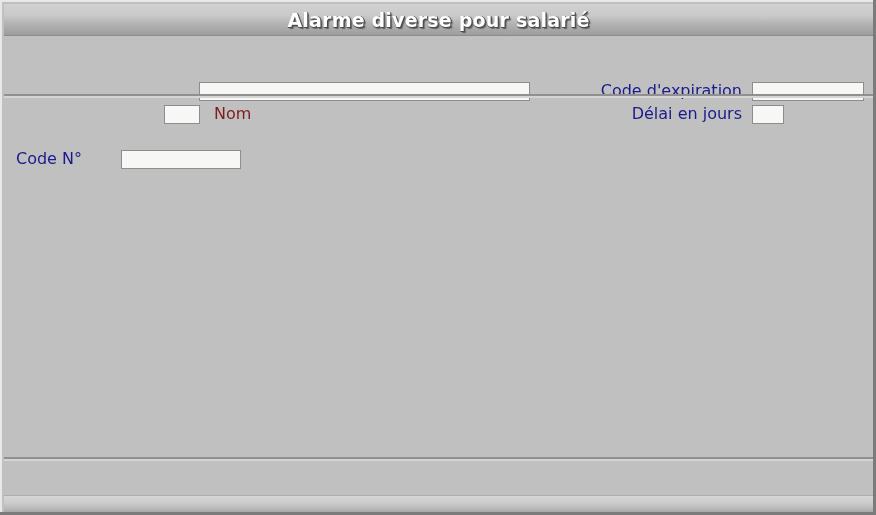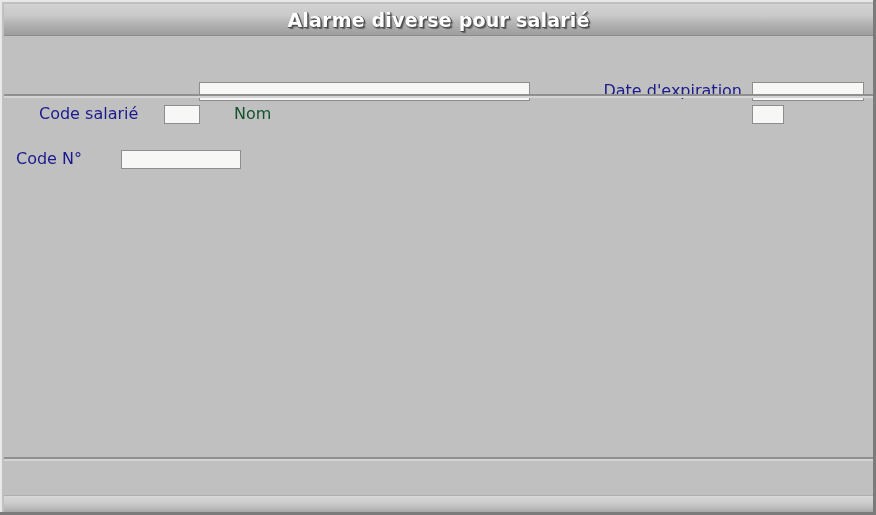--- a/index.html
+++ b/index.html
@@ -108,22 +108,21 @@
     height: 2px;
     background: #d4d4d4;
   }
   .lbl {
     font-size: 16px;
     color: #1a1a8c;
     white-space: nowrap;
     font-family: "DejaVu Sans", sans-serif;
   }
   .lbl.green {
-    color: #14532d;
-    margin-left: 20px;
+    color: #7f1d1d;
   }
   .lbl.right {
     text-align: right;
   }
 
   .inp {
     box-sizing: border-box;
     background: #f7f7f5;
     border: 1px solid #8d8d8d;
     height: 19px;
@@ -192,28 +191,28 @@
     <div class="titlebar">
       <span class="title-text">Alarme diverse pour salarié</span>
     </div>
 
     <div class="content">
 
       <div class="header-panel"></div>
 
       <input id="in-alarme" class="inp" type="text" value="" style="">
 
-      <span id="lbl-code" class="lbl">Code salarié</span>
       <input id="in-code" class="inp" type="text" value="" style="">
 
       <span id="lbl-nom" class="lbl green">Nom</span>
 
-      <span id="lbl-date-exp" class="lbl right">Date d'expiration</span>
+      <span id="lbl-date-exp" class="lbl right">Code d'expiration</span>
       <input id="in-date-exp" class="inp" type="text" value="" style="">
 
+      <span id="lbl-delai" class="lbl right">Délai en jours</span>
       <input id="in-delai" class="inp" type="text" value="" style="">
 
       <div id="sep-top" class="sep">
         <div class="sep-dark"></div>
         <div class="sep-light"></div>
       </div>
 
       <span id="lbl-image" class="lbl">Code N°</span>
       <input id="in-image" class="inp" type="text" value="" style="">
 

